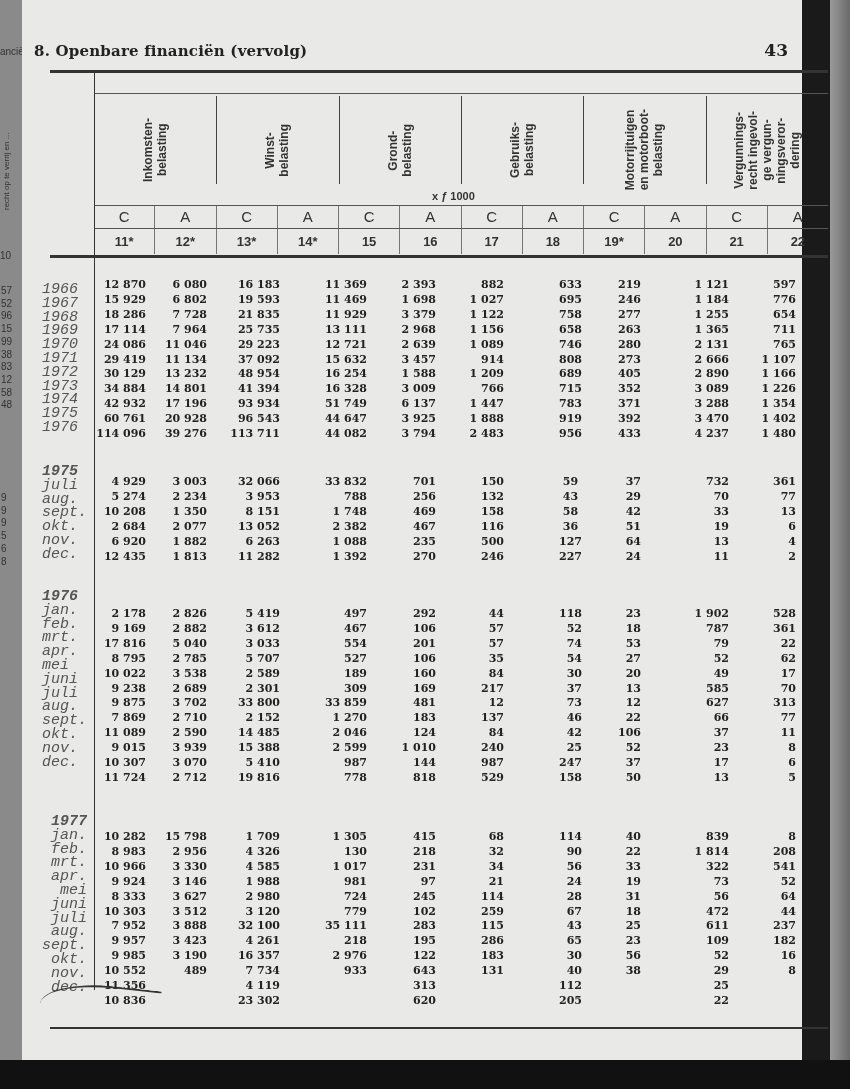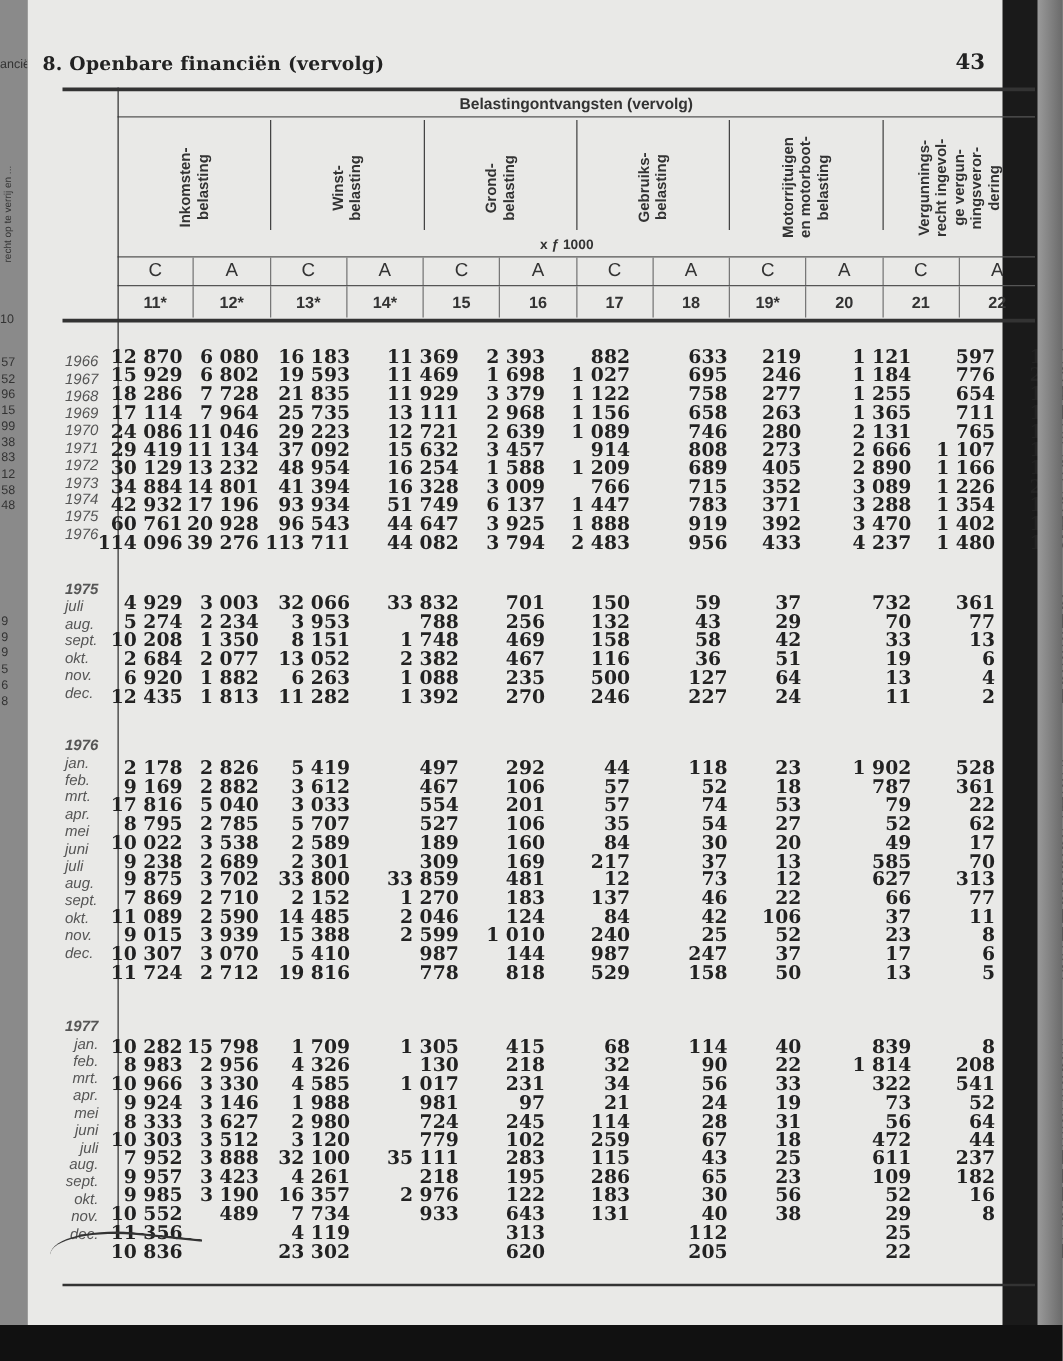--- a/index.html
+++ b/index.html
@@ -25,23 +25,23 @@
   .unit{position:absolute;left:410px;top:190px;font-family:"Liberation Sans",sans-serif;font-size:11px;font-weight:bold;color:#333;}
   .ca-row,.num-row{position:absolute;left:72px;width:734px;display:flex;}
   .ca-row{top:206px;height:22px;}
   .num-row{top:229px;height:25px;}
   .ca-row div,.num-row div{flex:1;text-align:center;font-family:"Liberation Sans",sans-serif;color:#333;border-left:1px solid #777;}
   .ca-row div{font-size:15px;line-height:22px;}
   .num-row div{font-size:13px;font-weight:bold;line-height:25px;}
   .ca-row div:first-child,.num-row div:first-child{border-left:none;}
   .rule-thick{position:absolute;left:28px;top:255px;width:778px;height:3px;background:#333;}
   .stub-sep{position:absolute;left:72px;top:70px;width:1px;height:920px;background:#333;}
-  .row-labels{position:absolute;left:30px;font-family:Liberation Sans, sans-serif;font-style:italic;font-size:12px;color:#555;line-height:13.8px;}
+  .row-labels{position:absolute;left:20px;font-family:Liberation Mono, monospace;font-style:italic;font-size:15px;color:#555;line-height:13.8px;}
   .block{position:absolute;left:72px;width:734px;}
-  .col{position:absolute;top:0;text-align:right;font-family:"DejaVu Serif",serif;font-size:15px;line-height:14.9px;color:#222;font-weight:bold;}
+  .col{position:absolute;top:0;text-align:right;font-family:"DejaVu Serif",serif;font-size:11px;line-height:14.9px;color:#222;font-weight:bold;}
   .col div{white-space:nowrap;}
   .rule-bottom{position:absolute;left:28px;top:1027px;width:778px;height:2px;background:#333;}
   .curve{position:absolute;left:18px;top:985px;width:120px;height:40px;border-top:2px solid #333;border-radius:60% 0 0 0;transform:rotate(6deg);}
 </style>
 </head>
 <body>
 
 <div class="prev-page">
   <div class="prev-text">
     <div class="prev-title">ancië</div>
@@ -68,21 +68,20 @@
         <div>8</div>
       </div>
   </div>
 </div>
 
 <div class="page">
   <div class="header-title">8. Openbare financiën (vervolg)</div>
   <div class="page-number">43</div>
   <div class="rule-top"></div>
 
-  <div class="group-title">Belastingontvangsten (vervolg)</div>
   <div class="hline" style="left:72px;top:93px;width:734px;"></div>
 
   <div id="colheads">
       <div class="colhead" style="left: 72px; width: 122.333px;">
         <span>Inkomsten-
 belasting</span>
       </div>
       <div class="colhead" style="left: 194.333px; width: 122.333px;">
         <span>Winst-
 belasting</span>

